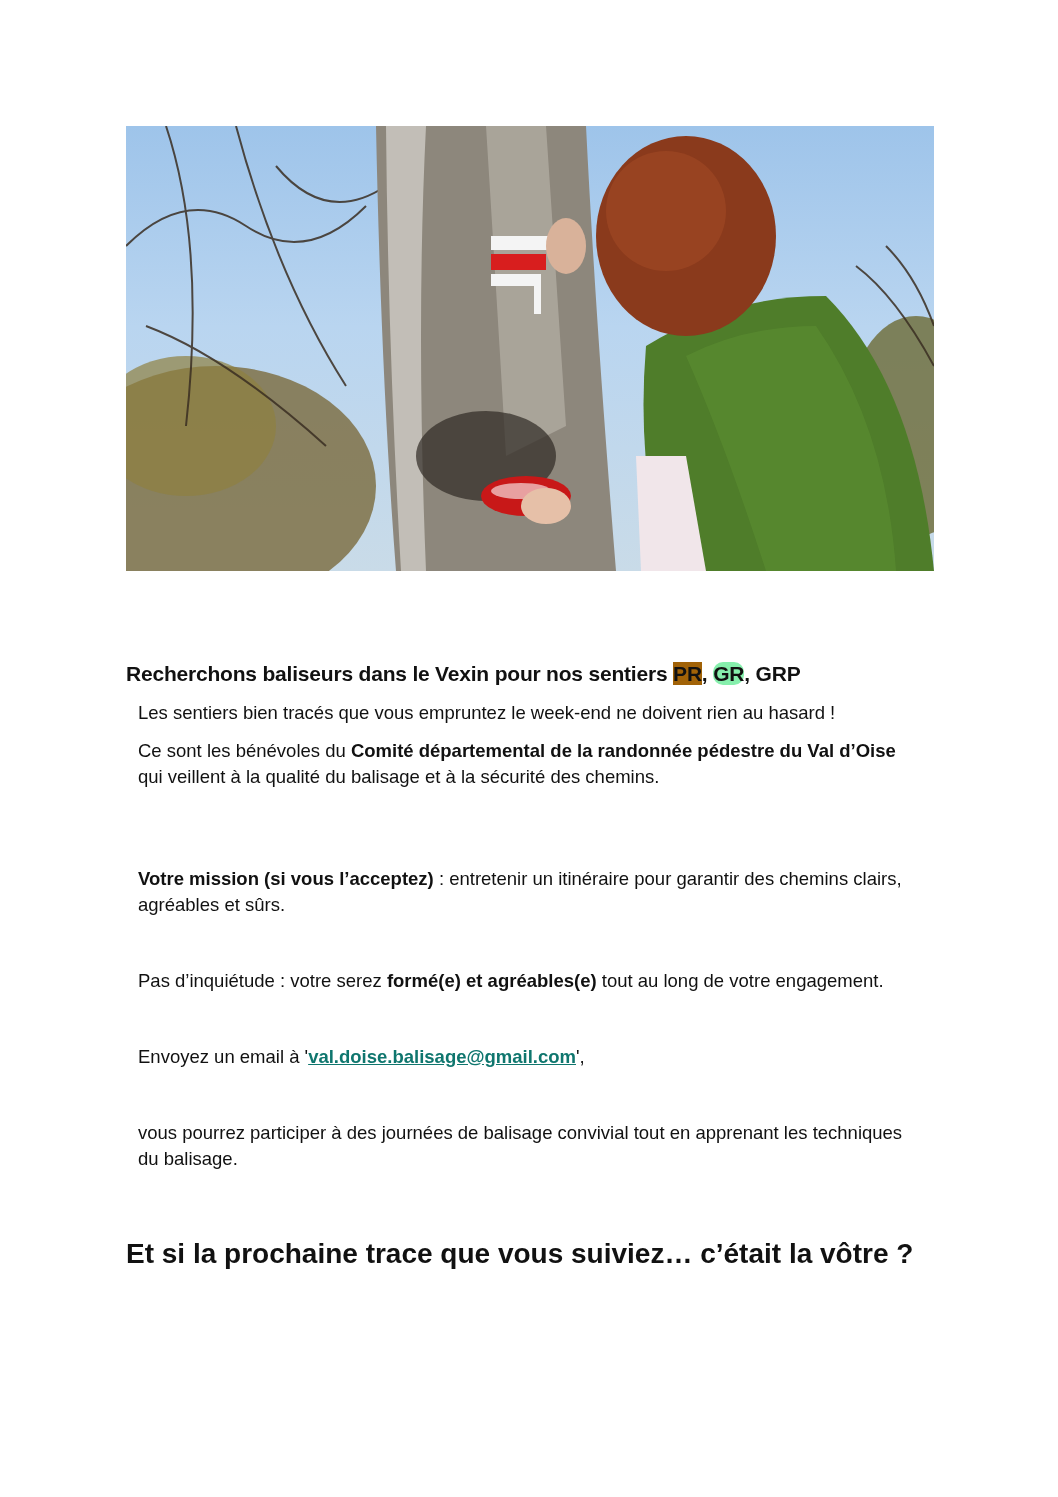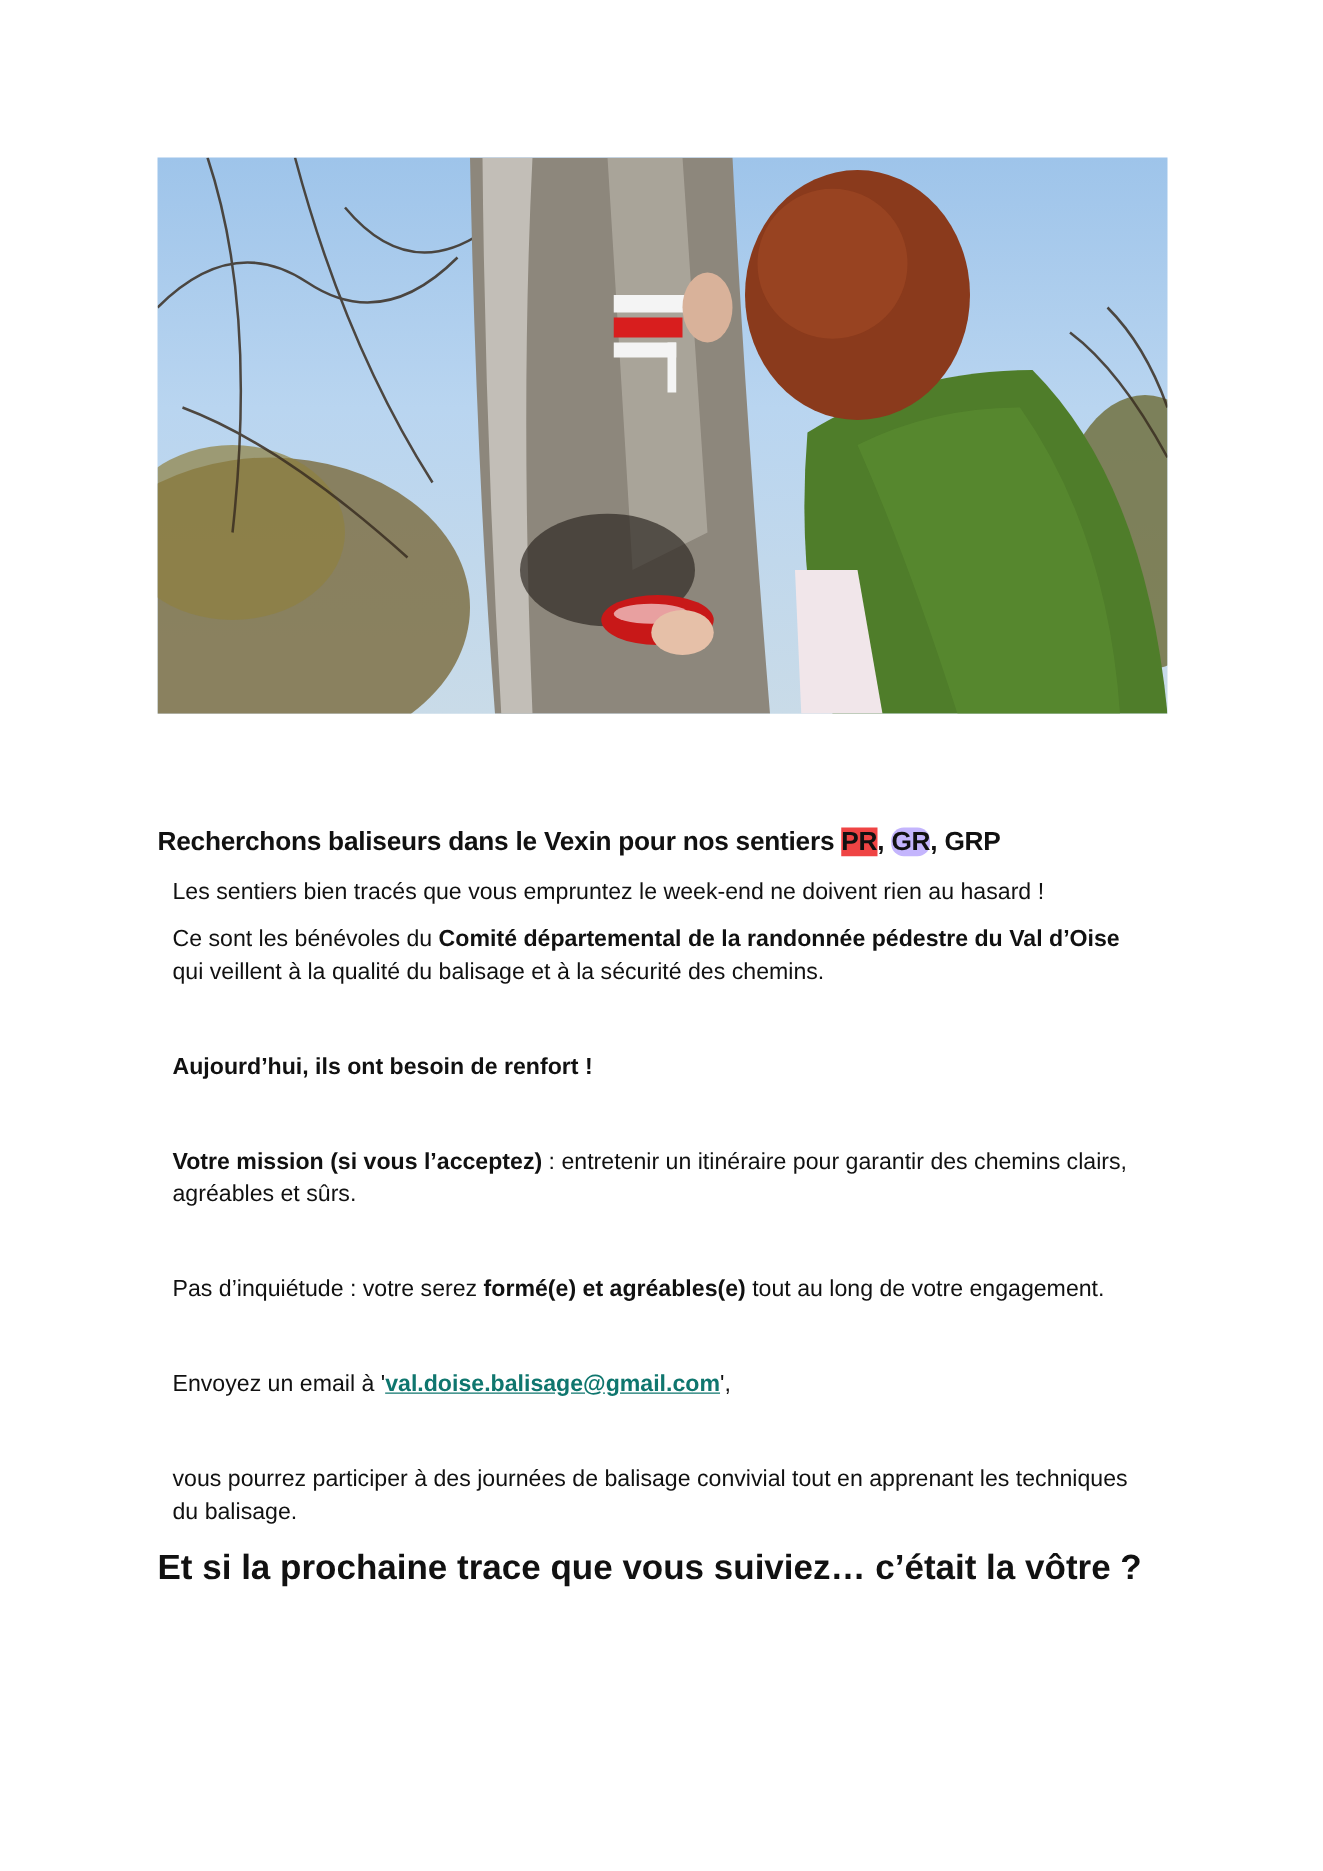--- a/index.html
+++ b/index.html
@@ -5,22 +5,22 @@
   html, body { margin:0; padding:0; background:#ffffff; }
   body { width:1058px; height:1497px; position:relative; overflow:hidden;
          font-family:"Liberation Sans", "DejaVu Sans", sans-serif; color:#111; }
   .photo { position:absolute; left:126px; top:126px; width:808px; height:445px; overflow:hidden;
            background:linear-gradient(180deg,#9ec4ea 0%,#b9d5f0 45%,#c9dbe8 100%); }
   .photo svg { display:block; width:100%; height:100%; }
   .content { position:absolute; left:126px; top:660px; width:800px; font-size:18.5px; line-height:26px; }
   h1 { font-size:21px; font-weight:bold; margin:0; line-height:28px; letter-spacing:-0.2px; }
   p { margin:12px; }
   .gap { height:26px; }
-  .hl-yellow { background:#ef4444; }
-  .hl-red { background:#c4b5fd;border-radius:10px; }
+  .hl-yellow { background:#a16207; }
+  .hl-red { background:#86efac;border-radius:10px; }
   a { color:#1a0dab; text-decoration:underline; }
   a.bold { font-weight:bold; color:#0f766e; }
   .closing { position:absolute; left:126px; top:1240px; font-size:28px; font-weight:bold; line-height:28px; }
 </style>
 </head>
 <body>
 
 <div class="photo">
   <svg viewBox="0 0 808 445" preserveAspectRatio="none">
 
@@ -65,21 +65,20 @@
 
 <div class="content">
   <h1>
     <span>Recherchons baliseurs dans le Vexin pour nos sentiers </span><span class="hl-yellow">PR</span><span>, </span><span class="hl-red">GR</span><span>, </span><span>GRP</span>
   </h1>
   <p>Les sentiers bien tracés que vous empruntez le week-end ne doivent rien au hasard !</p>
   <p>
     <span>Ce sont les bénévoles du </span><b>Comité départemental de la randonnée pédestre du Val d’Oise</b><span> qui veillent à la qualité du balisage et à la sécurité des chemins.</span>
   </p>
   <div class="gap"></div>
-  <p><b>Aujourd’hui, ils ont besoin de renfort !</b></p>
   <div class="gap"></div>
   <p>
     <b>Votre mission (si vous l’acceptez)</b><span> : entretenir un itinéraire pour garantir des chemins clairs, agréables et sûrs.</span>
   </p>
   <div class="gap"></div>
   <p>
     <span>Pas d’inquiétude : votre serez </span><b>formé(e) et agréables(e)</b><span> tout au long de votre engagement.</span>
   </p>
   <div class="gap"></div>
   <p>

